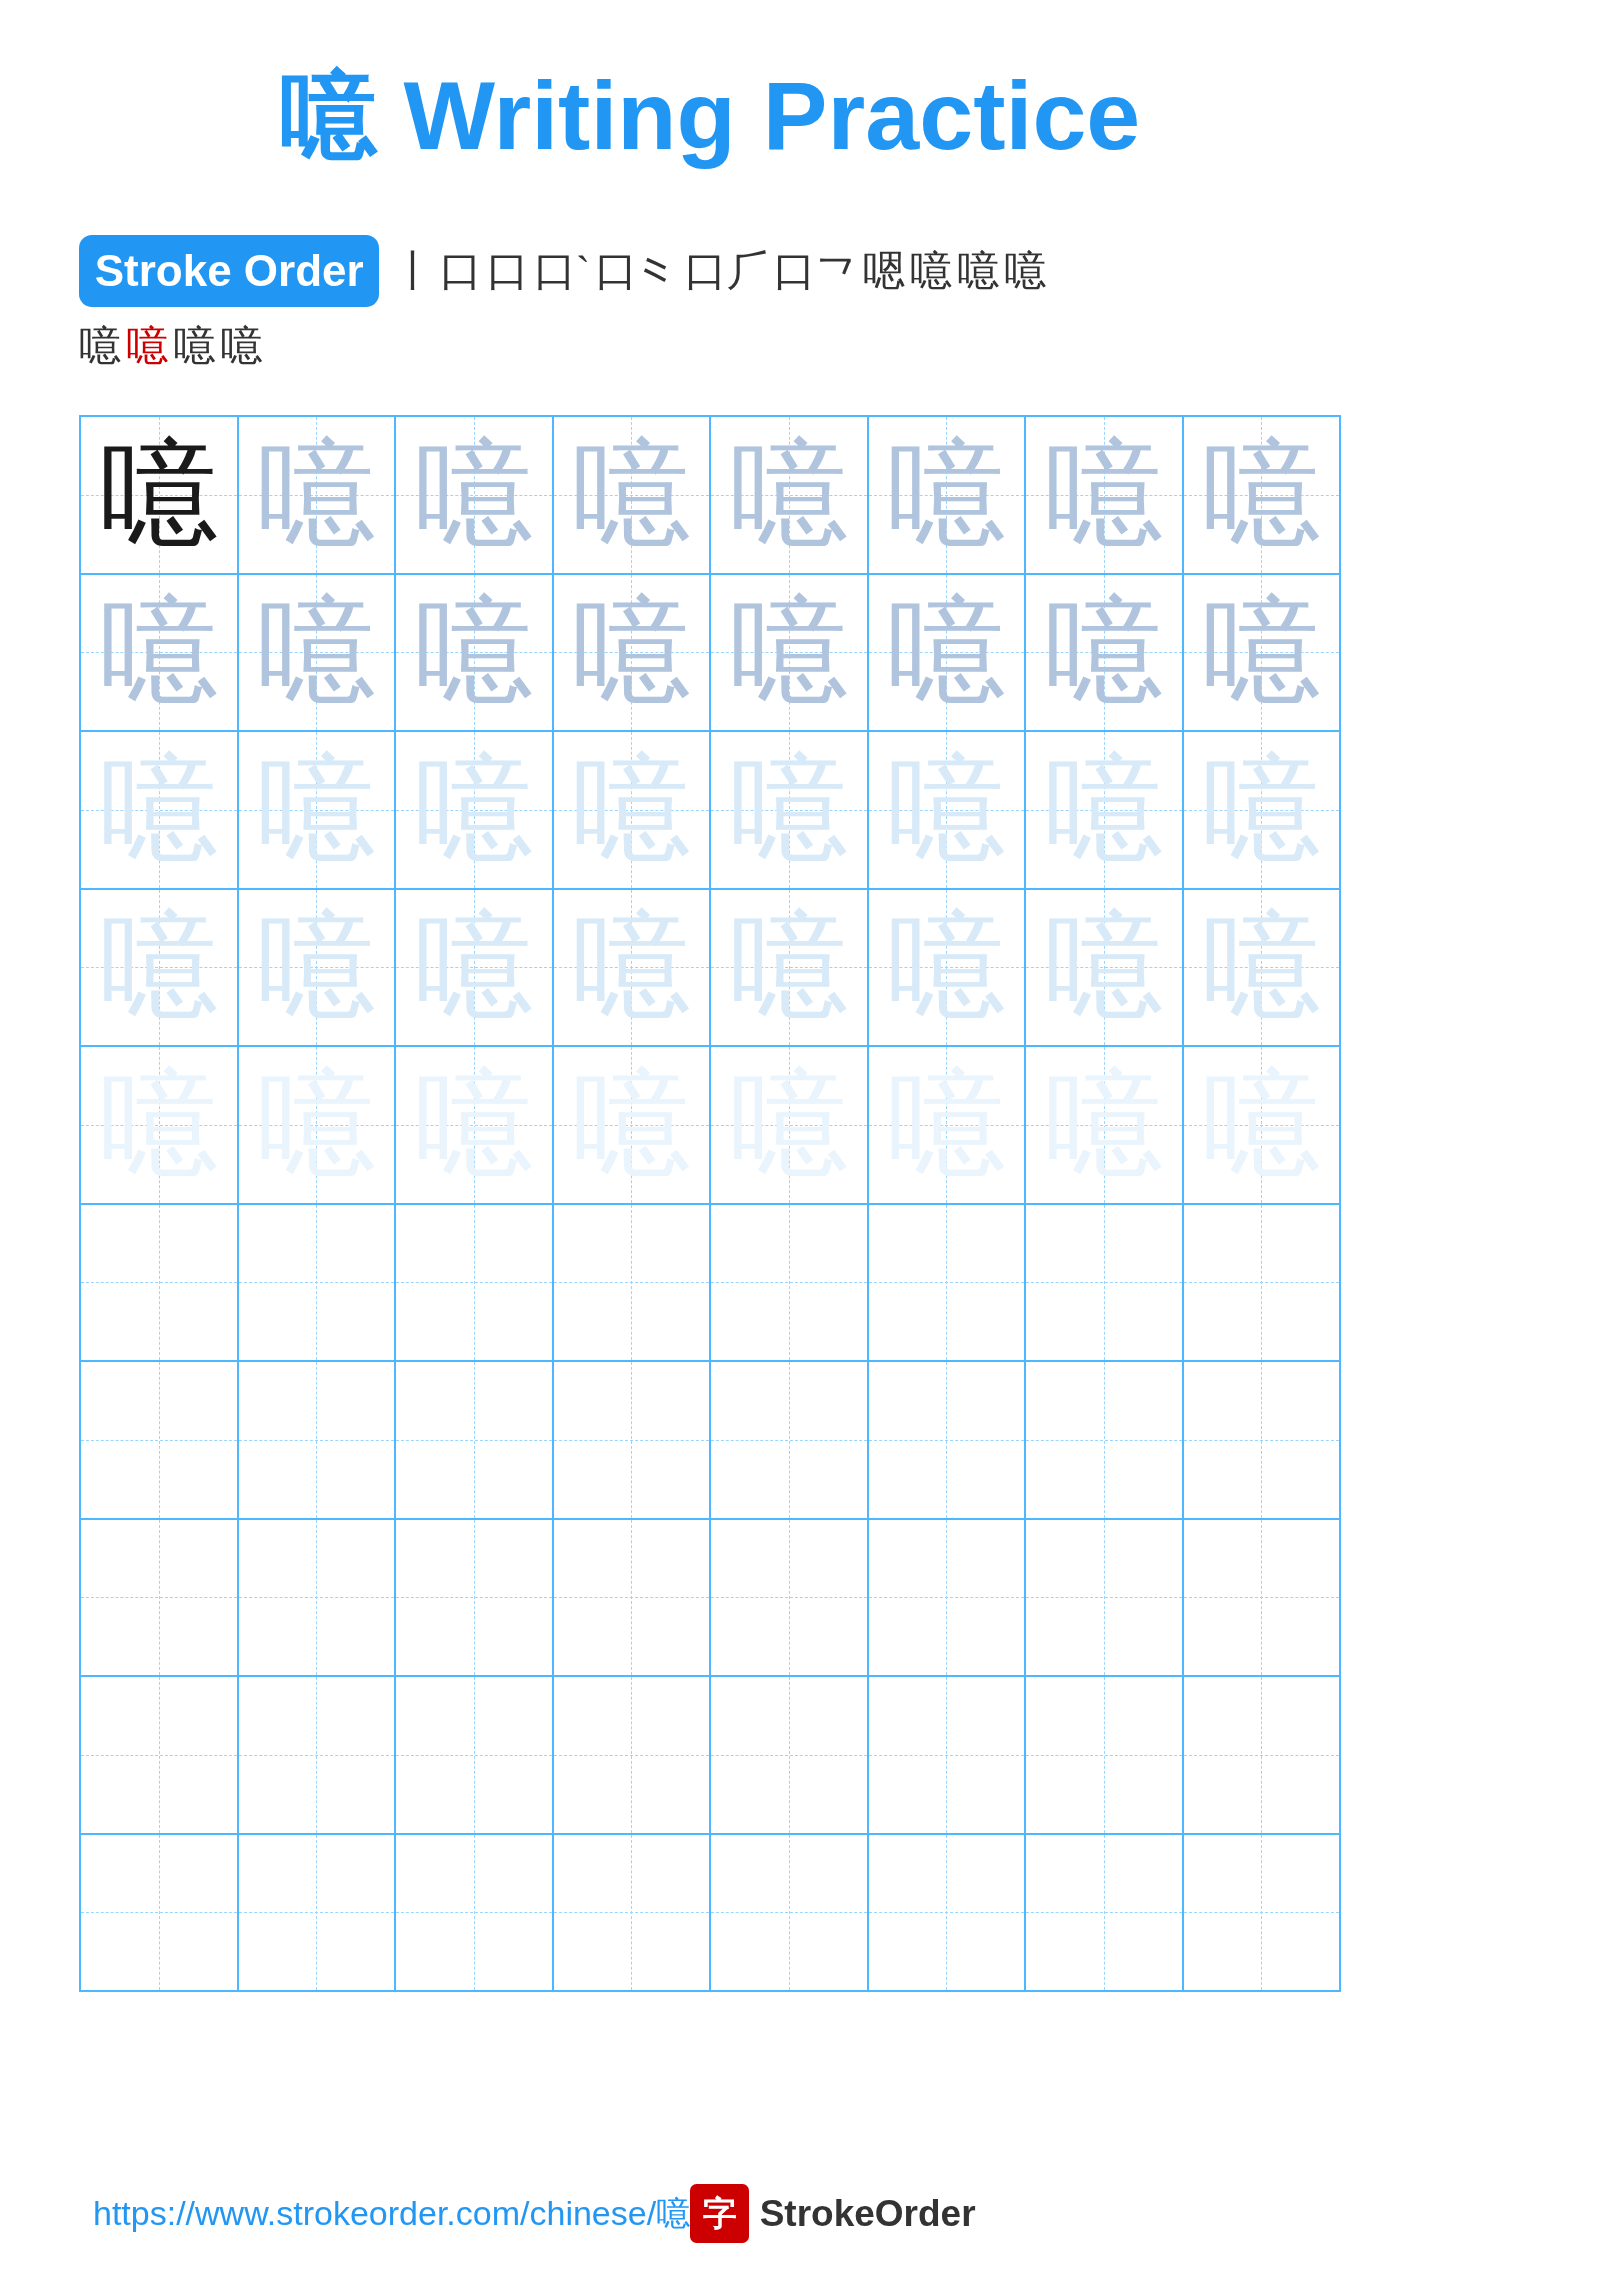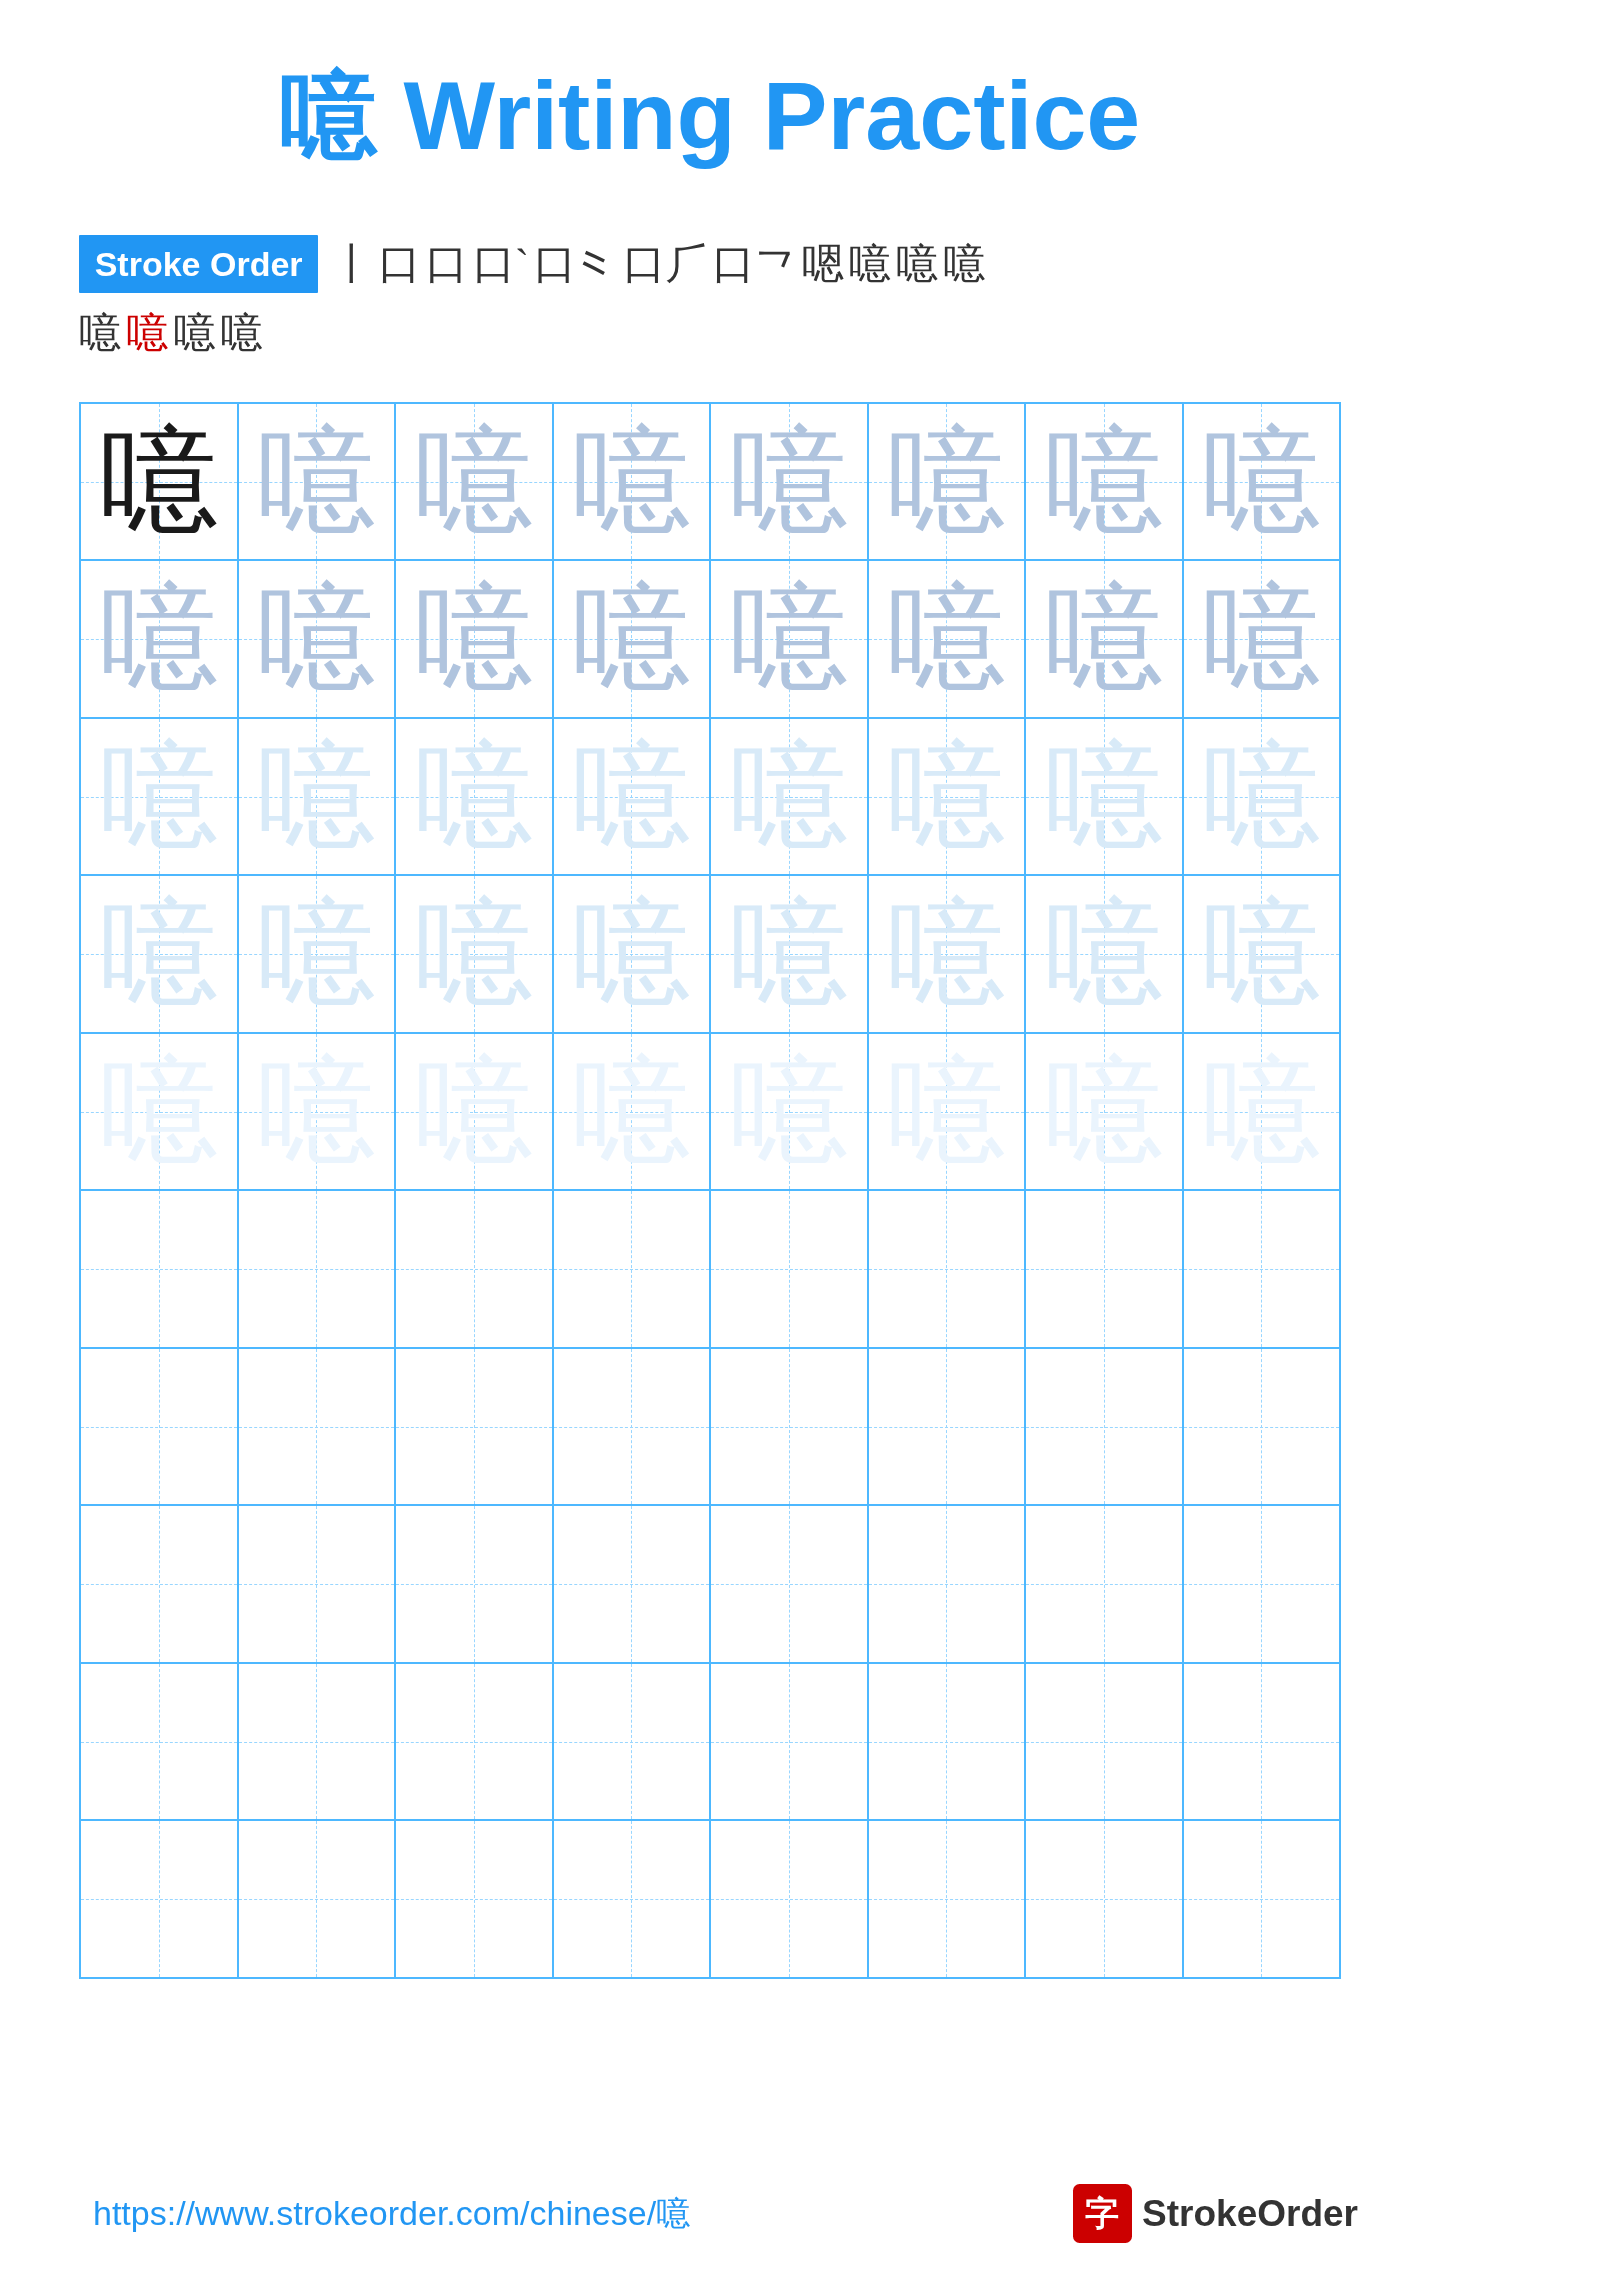--- a/index.html
+++ b/index.html
@@ -37,24 +37,24 @@
       align-items: center;
       margin-bottom: 39px;
       font-size: 46px;
       line-height: 1.4;
       gap: 5.2px;
     }
 
     .stroke-order-badge {
       background: #2196F3;
       color: white;
-      font-size: 34px;
+      font-size: 44px;
       font-weight: bold;
       padding: 5.2px 15.7px;
-      border-radius: 1px;
+      border-radius: 13px;
       font-family: Arial, sans-serif;
       margin-right: 7.9px;
       white-space: nowrap;
     }
 
     .stroke-char {
       color: #cc0000;
       font-size: 42px;
     }
 
@@ -132,24 +132,24 @@
 
     .cell-char.empty {
       color: transparent;
     }
 
     
     .footer {
       position: absolute;
       bottom: 52px;
       left: 79px;
-      right: 62px;
+      right: 68px;
       display: flex;
       align-items: center;
-      justify-content: space-between;
+      justify-content: flex-start;
       padding-left: 14px;
     }
 
     .footer-url {
       color: #2196F3;
       font-size: 34px;
       font-family: Arial, sans-serif;
       text-decoration: none;
     }
 

